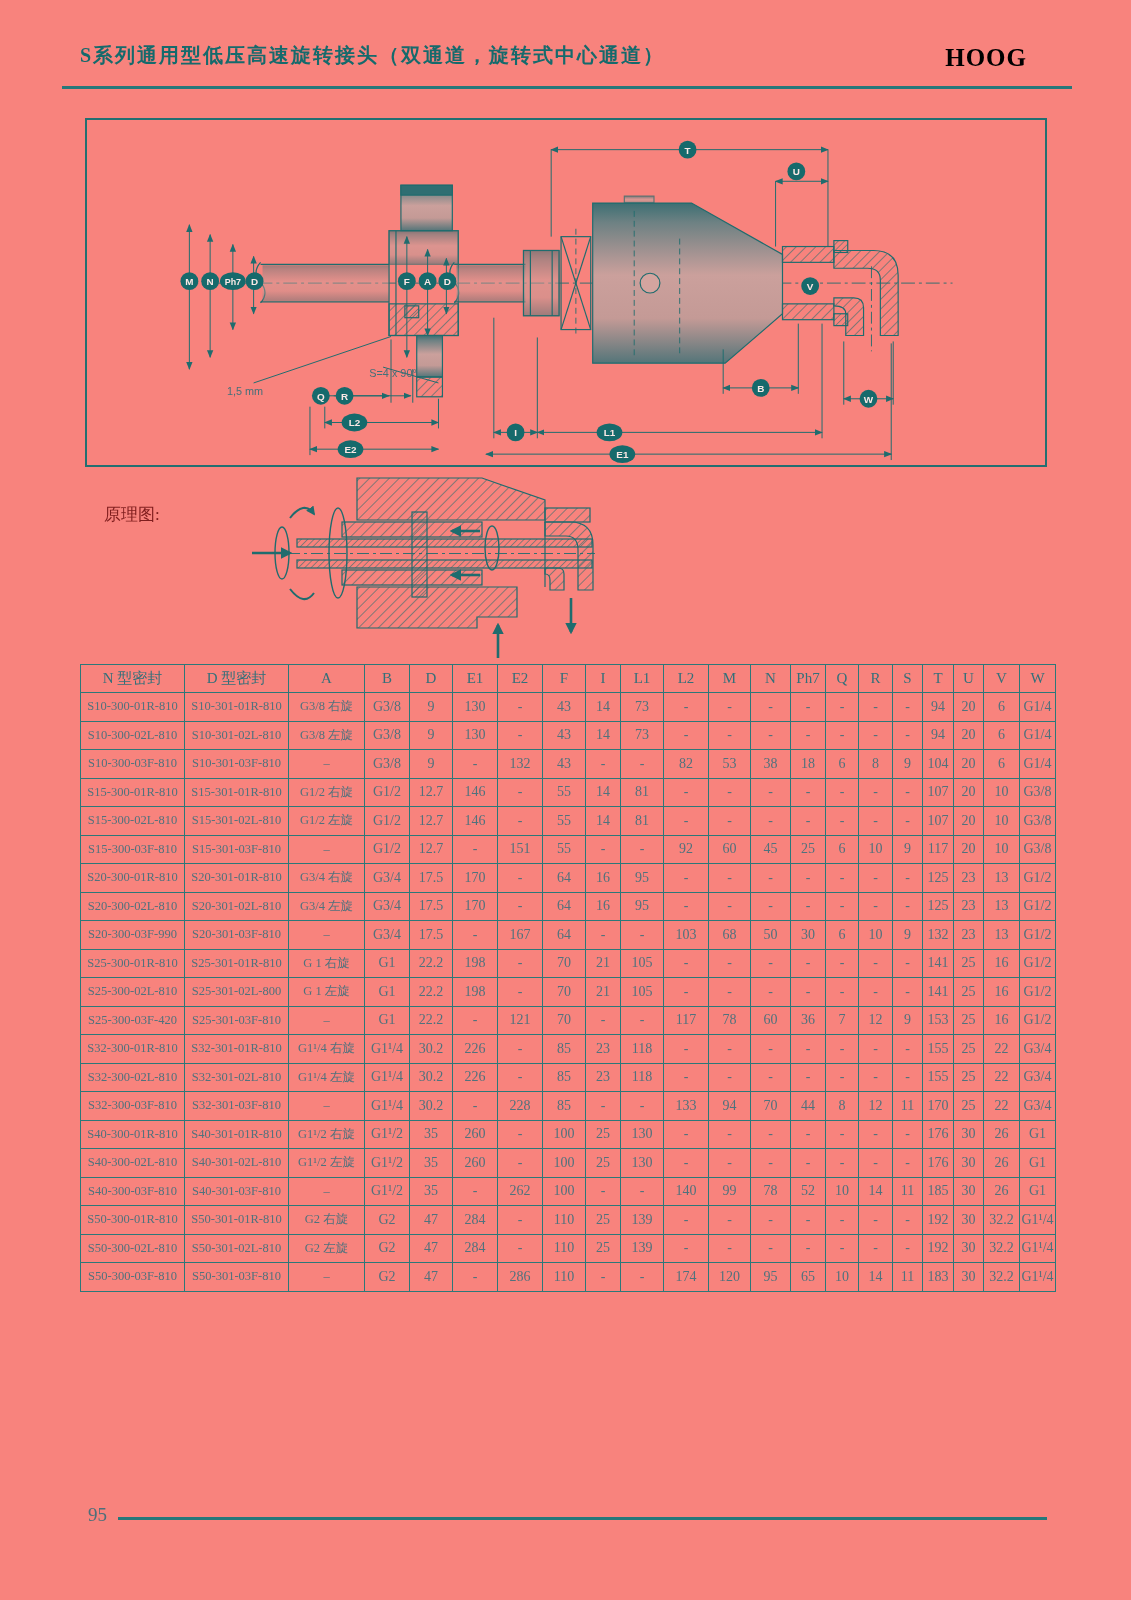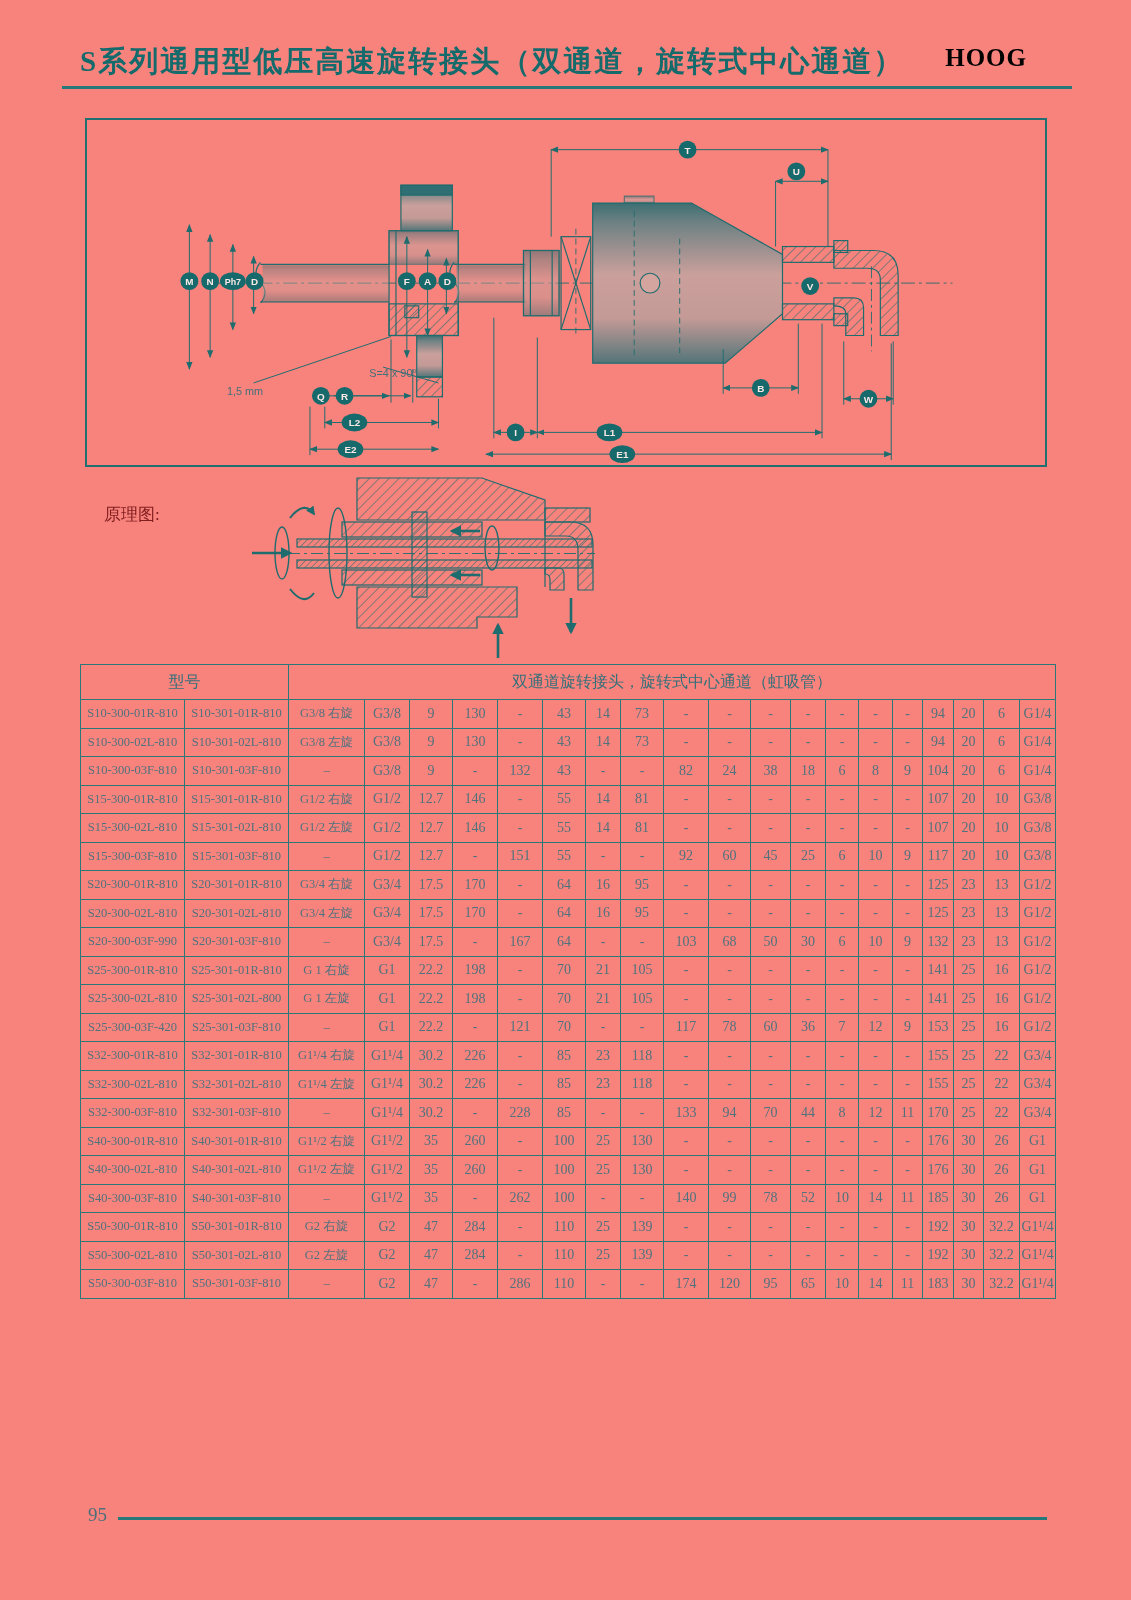--- a/index.html
+++ b/index.html
@@ -1,18 +1,18 @@
 <!DOCTYPE html>
 <html><head>
 <meta charset="utf-8">
 <style>
   html,body{margin:0;padding:0;}
   body{width:1131px;height:1600px;background:#f8837d;position:relative;
        font-family:"Liberation Serif","DejaVu Serif",serif;overflow:hidden;}
-  .title{position:absolute;left:80px;top:42px;font-size:29px;font-weight:bold;
+  .title{position:absolute;left:80px;top:42px;font-size:20px;font-weight:bold;
          color:#156a6c;letter-spacing:2px;white-space:nowrap;}
   .brand{position:absolute;right:104px;top:44px;font-size:25px;font-weight:bold;
          color:#000000;letter-spacing:1px;}
   .header-rule{position:absolute;left:62px;right:59px;top:86px;height:3px;background:#26787a;}
   .drawing-box{position:absolute;left:85px;top:118px;width:958px;height:345px;
                border:2px solid #226f71;}
   .principle-label{position:absolute;left:104px;top:503px;font-size:17px;color:#7f1d1d;}
   .principle{position:absolute;left:90px;top:470px;width:650px;height:192px;}
   .tblwrap{position:absolute;left:80px;top:664px;}
   table.tbl{border-collapse:collapse;table-layout:fixed;width:976px;color:#50727d;}
@@ -300,24 +300,43 @@
           <col style="width: 35px;">
           <col style="width: 33px;">
           <col style="width: 34px;">
           <col style="width: 30px;">
           <col style="width: 31px;">
           <col style="width: 30px;">
           <col style="width: 36px;">
           <col style="width: 36px;">
         </colgroup>
       <thead>
-        <tr>
-          <th class="group" colspan="2">型号</th>
-          <th class="group" colspan="19">双通道旋转接头，旋转式中心通道（虹吸管）</th>
-        </tr>
+        <tr id="colrow">
+            <th class="colh">N 型密封</th>
+            <th class="colh">D 型密封</th>
+            <th class="colh">A</th>
+            <th class="colh">B</th>
+            <th class="colh">D</th>
+            <th class="colh">E1</th>
+            <th class="colh">E2</th>
+            <th class="colh">F</th>
+            <th class="colh">I</th>
+            <th class="colh">L1</th>
+            <th class="colh">L2</th>
+            <th class="colh">M</th>
+            <th class="colh">N</th>
+            <th class="colh">Ph7</th>
+            <th class="colh">Q</th>
+            <th class="colh">R</th>
+            <th class="colh">S</th>
+            <th class="colh">T</th>
+            <th class="colh">U</th>
+            <th class="colh">V</th>
+            <th class="colh">W</th>
+          </tr>
       </thead>
       <tbody id="tbody">
           <tr>
             <td class="c-model">S10-300-01R-810</td>
             <td class="c-model">S10-301-01R-810</td>
             <td class="c-a">G3/8 右旋</td>
             <td class="c-num">G3/8</td>
             <td class="c-num">9</td>
             <td class="c-num">130</td>
             <td class="c-num">-</td>
@@ -364,21 +383,21 @@
             <td class="c-model">S10-301-03F-810</td>
             <td class="c-a">–</td>
             <td class="c-num">G3/8</td>
             <td class="c-num">9</td>
             <td class="c-num">-</td>
             <td class="c-num">132</td>
             <td class="c-num">43</td>
             <td class="c-num">-</td>
             <td class="c-num">-</td>
             <td class="c-num">82</td>
-            <td class="c-num">24</td>
+            <td class="c-num">53</td>
             <td class="c-num">38</td>
             <td class="c-num">18</td>
             <td class="c-num">6</td>
             <td class="c-num">8</td>
             <td class="c-num">9</td>
             <td class="c-num">104</td>
             <td class="c-num">20</td>
             <td class="c-num">6</td>
             <td class="c-num">G1/4</td>
           </tr>

